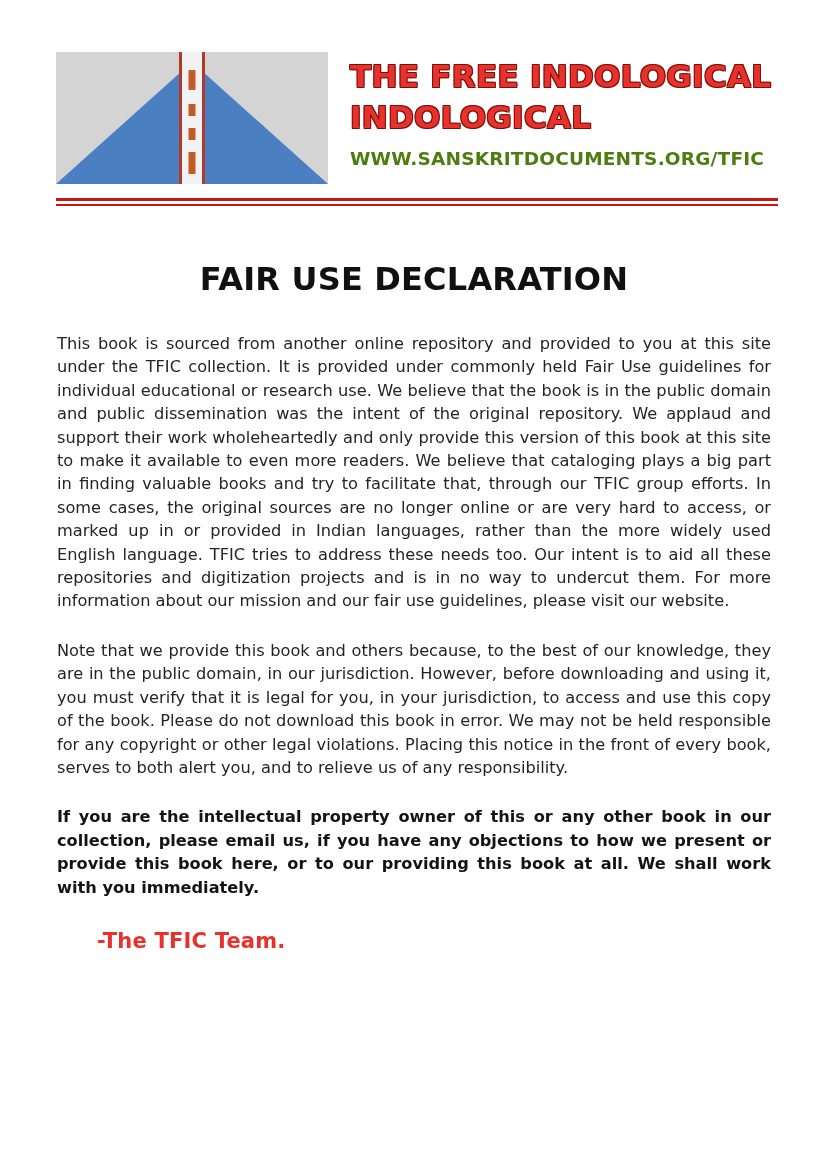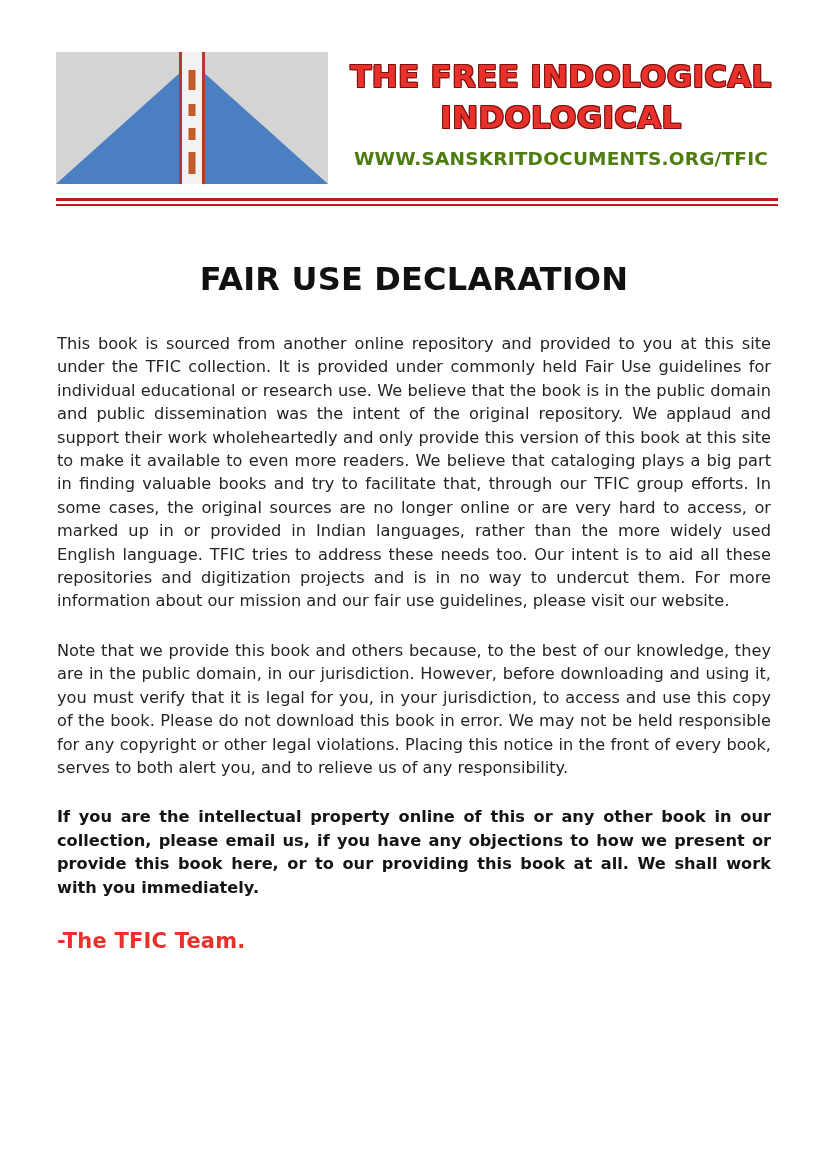--- a/index.html
+++ b/index.html
@@ -68,21 +68,20 @@
     width: 7px;
     background: #c45a28;
   }
   .logo .m1 { top: 18px;  height: 20px; }
   .logo .m2 { top: 52px;  height: 12px; }
   .logo .m3 { top: 76px;  height: 12px; }
   .logo .m4 { top: 100px; height: 22px; }
 
   .title-block {
     flex: 1 1 auto;
-    text-align: center;
     padding-left: 22px;
     padding-top: 4px;
   }
   .collection-title {
     font-family: "DejaVu Sans", "Liberation Sans", sans-serif;
     font-weight: bold;
     font-size: 31px;
     line-height: 1.33;
     letter-spacing: 0.3px;
     color: #e8312a;
@@ -151,20 +150,21 @@
     font-weight: bold;
     color: #141414;
   }
 
   .signoff {
     margin-top: 30px;
     font-weight: bold;
     font-size: 21px;
     color: #e8312a;
     letter-spacing: 0.2px;
+    margin-left: 40px;
   }
 </style>
 </head>
 <body>
 
 <div class="page">
 
   <div class="header">
 
     <div class="logo">
@@ -191,19 +191,19 @@
   </div>
 
   <div class="content">
 
     <h1 class="doc-title">FAIR USE DECLARATION</h1>
 
     <p class="para first">This book is sourced from another online repository and provided to you at this site under the TFIC collection. It is provided under commonly held Fair Use guidelines for individual educational or research use. We believe that the book is in the public domain and public dissemination was the intent of the original repository. We applaud and support their work wholeheartedly and only provide this version of this book at this site to make it available to even more readers. We believe that cataloging plays a big part in finding valuable books and try to facilitate that, through our TFIC group efforts. In some cases, the original sources are no longer online or are very hard to access, or marked up in or provided in Indian languages, rather than the more widely used English language. TFIC tries to address these needs too. Our intent is to aid all these repositories and digitization projects and is in no way to undercut them. For more information about our mission and our fair use guidelines, please visit our website.</p>
 
     <p class="para">Note that we provide this book and others because, to the best of our knowledge, they are in the public domain, in our jurisdiction. However, before downloading and using it, you must verify that it is legal for you, in your jurisdiction, to access and use this copy of the book. Please do not download this book in error. We may not be held responsible for any copyright or other legal violations. Placing this notice in the front of every book, serves to both alert you, and to relieve us of any responsibility.</p>
 
-    <p class="para bold">If you are the intellectual property online of this or any other book in our collection, please email us, if you have any objections to how we present or provide this book here, or to our providing this book at all. We shall work with you immediately.</p>
+    <p class="para bold">If you are the intellectual property owner of this or any other book in our collection, please email us, if you have any objections to how we present or provide this book here, or to our providing this book at all. We shall work with you immediately.</p>
 
     <div class="signoff">-The TFIC Team.</div>
 
   </div>
 
 </div>
 
 </body></html>

